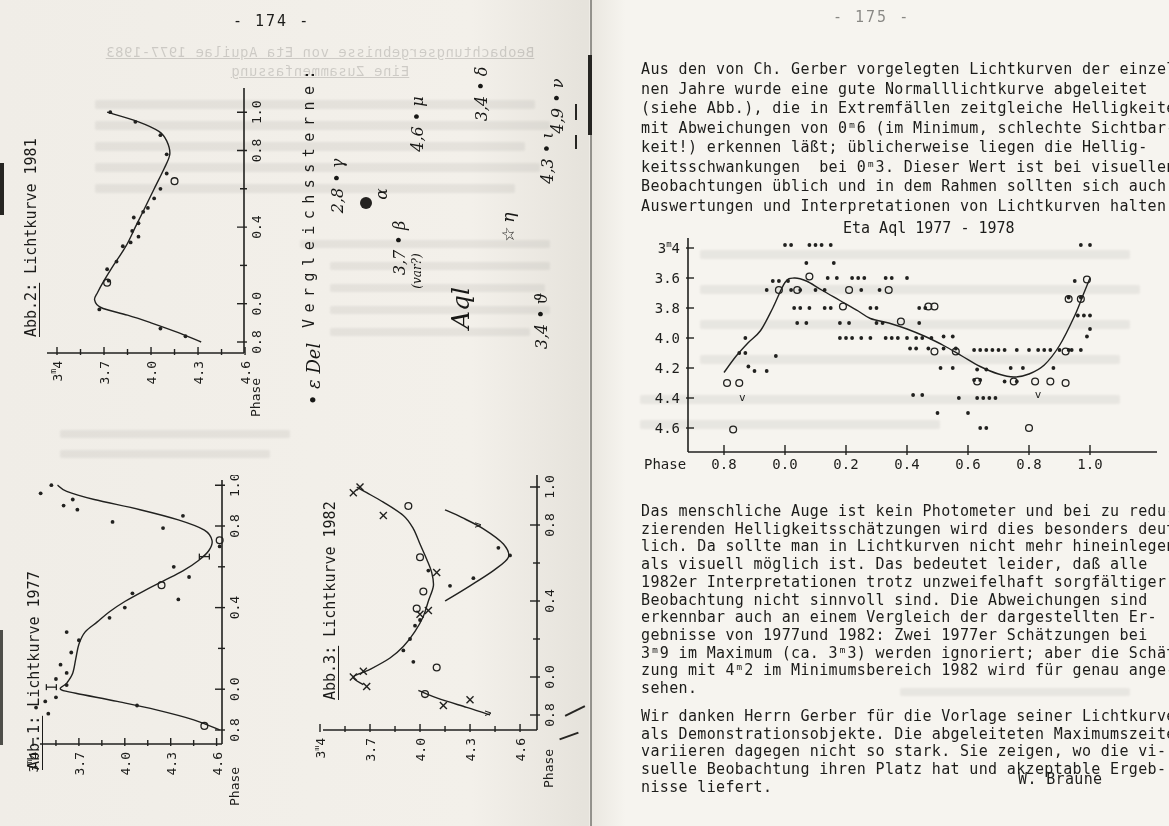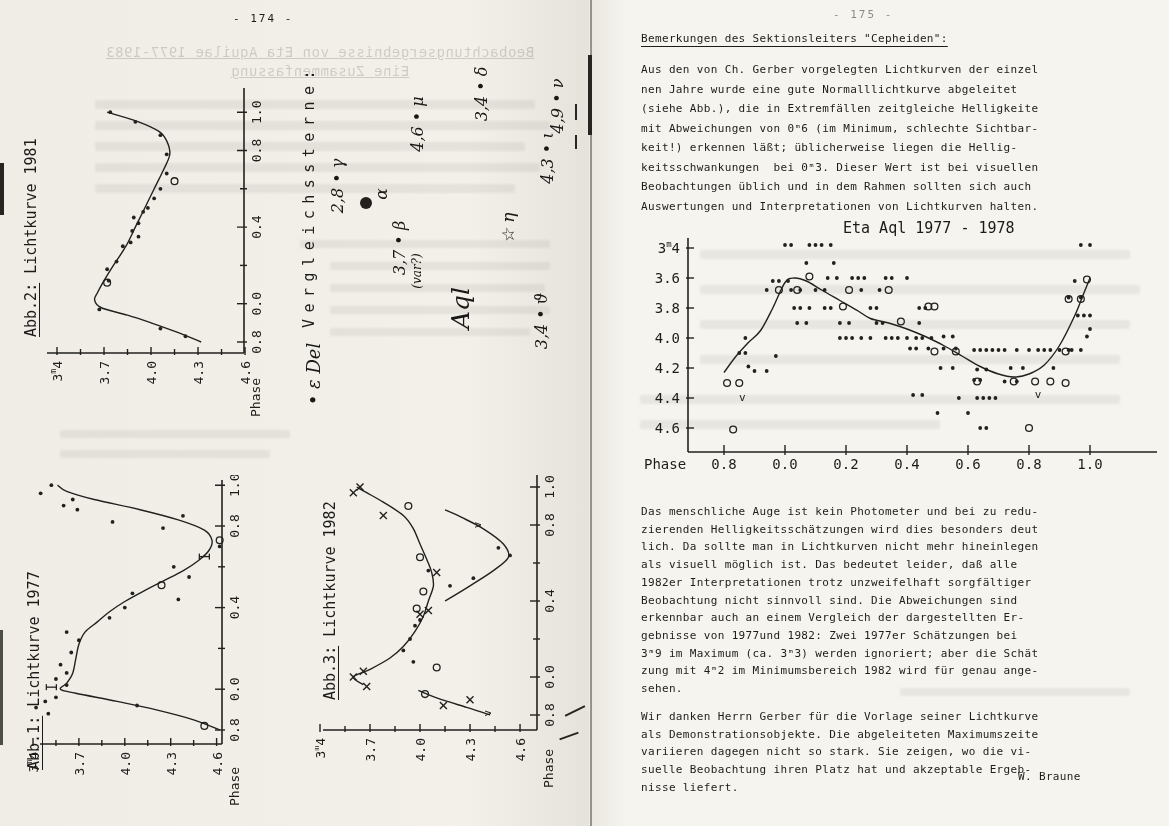--- a/index.html
+++ b/index.html
@@ -3,21 +3,21 @@
 <meta charset="utf-8">
 <style>
   html,body{margin:0;padding:0;}
   body{width:1169px;height:826px;overflow:hidden;background:#d8d5cf;
        font-family:"DejaVu Sans Mono","Liberation Mono",monospace;color:#1c1c1a;}
   .sheet{position:absolute;left:0;top:0;width:1169px;height:826px;background:#efece6;}
   .page{position:absolute;top:0;height:826px;}
   .page.left{left:0;width:589px;background:linear-gradient(90deg,#f0ede7 0%,#f3f0ea 80%,#e6e3dc 99%);}
   .page.right{left:591px;width:578px;background:linear-gradient(90deg,#eae7e0 0%,#f6f4ef 6%,#f6f4ef 100%);}
   .abs{position:absolute;}
-  .typed{font-family:"DejaVu Sans Mono","DejaVu Sans",monospace;font-size:11px;letter-spacing:.35px;color:#1c1c1a;}
+  .typed{font-family:"DejaVu Sans Mono","DejaVu Sans",monospace;font-size:15px;letter-spacing:.35px;color:#1c1c1a;}
   .para{white-space:pre-wrap;}
   .heading{text-decoration:underline;text-underline-offset:4px;}
   .pagenum{letter-spacing:2px;}
   .faded{opacity:.5;filter:blur(.3px);}
   .vlabel{position:absolute;white-space:nowrap;transform:translate(-50%,-50%) rotate(-90deg);}
   .hand{font-family:"DejaVu Serif","Liberation Serif",serif;font-style:italic;color:#181816;}
   .rotchart{position:absolute;transform-origin:0 0;transform:rotate(-90deg);}
   .chartbox{position:absolute;}
   .chart-title{position:absolute;font-family:"DejaVu Sans Mono","DejaVu Sans",monospace;font-size:15px;white-space:nowrap;color:#1b1b19;}
   .chart-title .pfx{text-decoration:underline;text-underline-offset:3px;}
@@ -446,21 +446,20 @@
         <line x1="281" y1="71.84599999999998" x2="288" y2="64.84599999999998" stroke="#21211f" stroke-width="1.4"></line>
         <line x1="303.79999999999995" y1="34.840000000000025" x2="310.79999999999995" y2="41.840000000000025" stroke="#21211f" stroke-width="1.4"></line>
         <line x1="303.79999999999995" y1="41.840000000000025" x2="310.79999999999995" y2="34.840000000000025" stroke="#21211f" stroke-width="1.4"></line>
         <line x1="309.5" y1="41.50800000000003" x2="316.5" y2="48.50800000000003" stroke="#21211f" stroke-width="1.4"></line>
         <line x1="309.5" y1="48.50800000000003" x2="316.5" y2="41.50800000000003" stroke="#21211f" stroke-width="1.4"></line>
         <text x="86.9" y="175.70000000000007" text-anchor="middle" font-size="11">v</text>
         <text x="275" y="165.69799999999998" text-anchor="middle" font-size="11">v</text>
       </svg><div class="chart-title" style="left: 100px; top: 6px;"><span class="pfx">Abb.3:</span> Lichtkurve 1982</div></div>
 
   <div class="abs typed pagenum faded" style="left:833px;top:8px;">- 175 -</div>
-  <div class="abs typed heading" style="left:641px;top:32px;">Bemerkungen des Sektionsleiters "Cepheiden":</div>
   <div class="abs typed para" style="left:641px;top:60px;width:540px;line-height:19.5px;">Aus den von Ch. Gerber vorgelegten Lichtkurven der einzel
 nen Jahre wurde eine gute Normalllichtkurve abgeleitet
 (siehe Abb.), die in Extremfällen zeitgleiche Helligkeite
 mit Abweichungen von 0ᵐ6 (im Minimum, schlechte Sichtbar-
 keit!) erkennen läßt; üblicherweise liegen die Hellig-
 keitsschwankungen  bei 0ᵐ3. Dieser Wert ist bei visuellen
 Beobachtungen üblich und in dem Rahmen sollten sich auch
 Auswertungen und Interpretationen von Lichtkurven halten.</div>
   <div class="abs typed para" style="left:641px;top:503px;width:540px;line-height:17.7px;">Das menschliche Auge ist kein Photometer und bei zu redu-
 zierenden Helligkeitsschätzungen wird dies besonders deut

